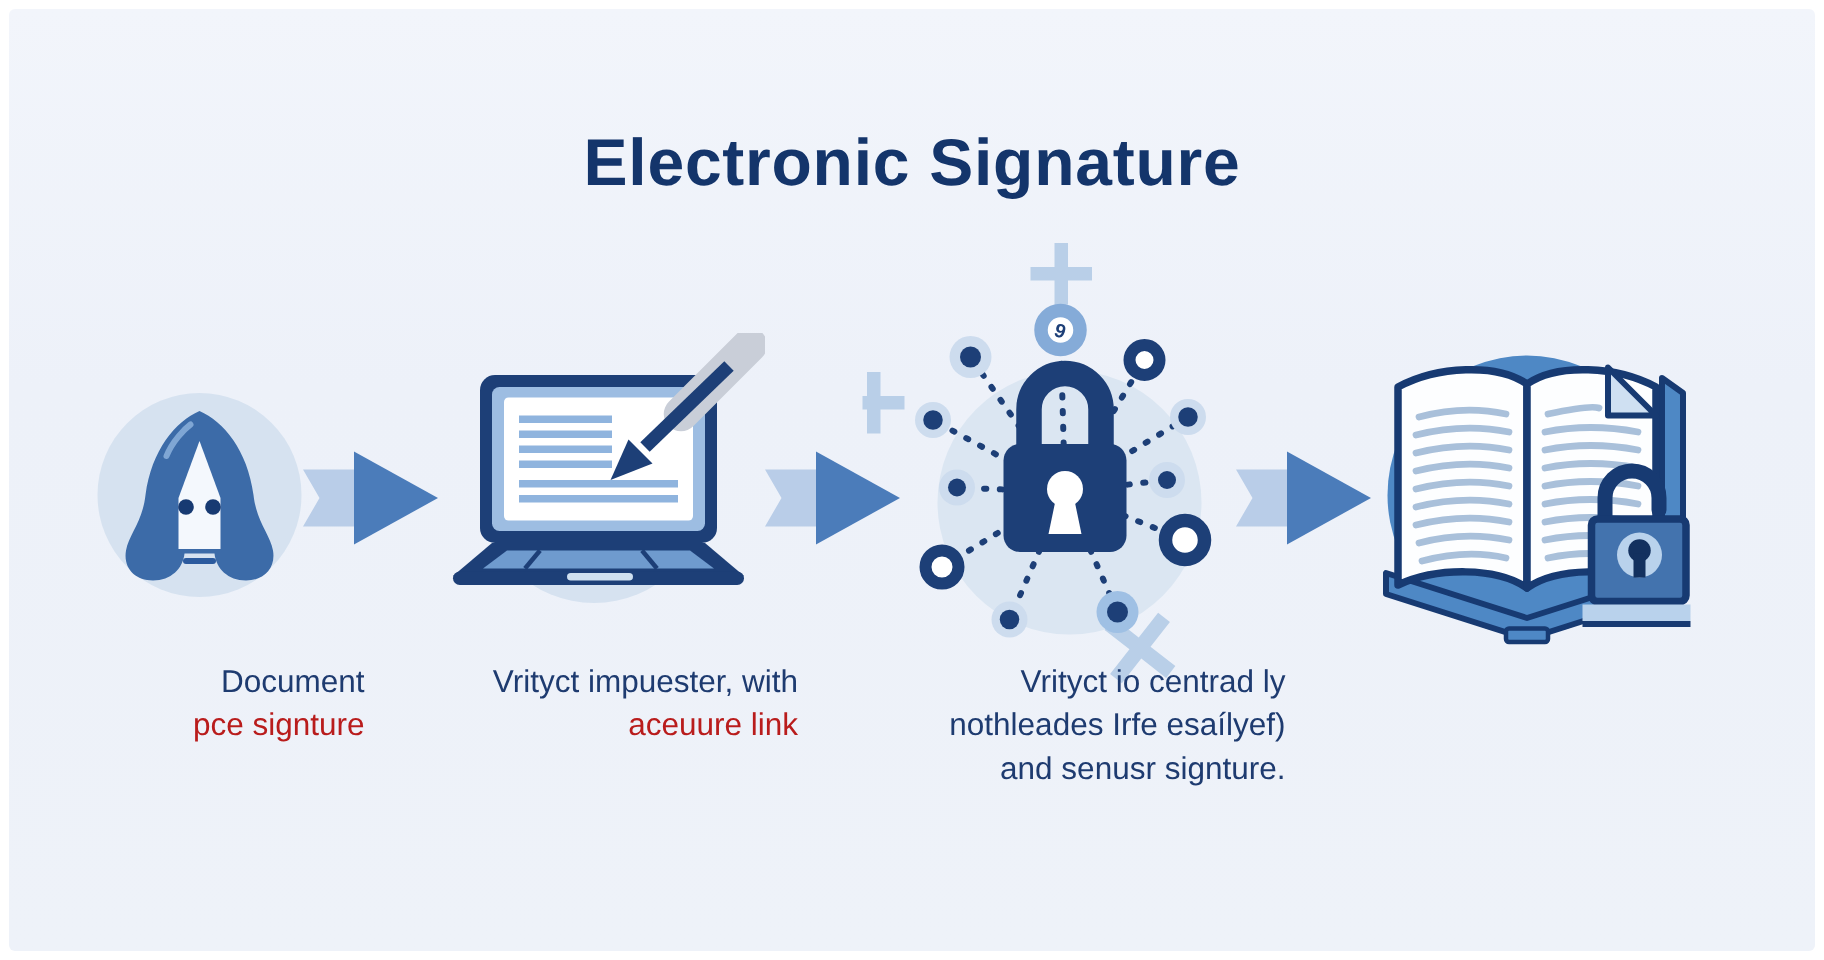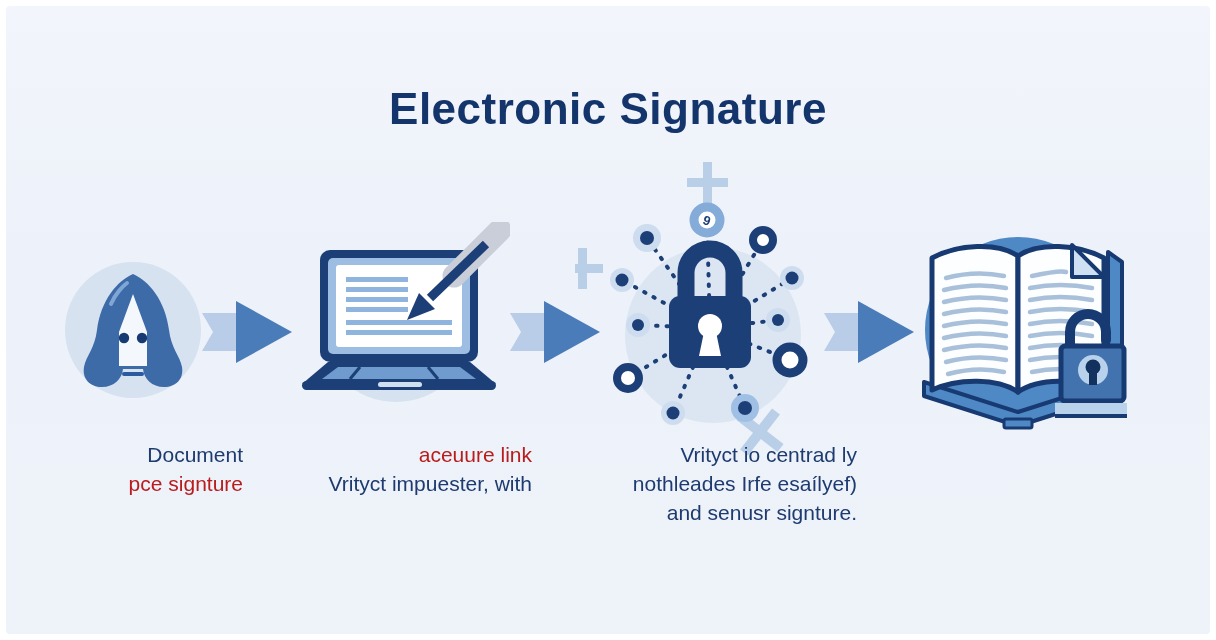--- a/index.html
+++ b/index.html
@@ -191,22 +191,22 @@
   <rect x="153" y="181" width="72" height="11" fill="#b9d2ec"></rect>
   <rect x="153" y="192" width="72" height="4" fill="#173a72"></rect>
 </svg>
 
 <div class="caption c1">
   <div class="line primary">Document</div>
   <div class="line secondary">pce signture</div>
 </div>
 
 <div class="caption c2">
+  <div class="line primary">Vrityct impuester, with</div>
   <div class="line secondary">aceuure link</div>
-  <div class="line primary">Vrityct impuester, with</div>
 </div>
 
 <div class="caption c3">
   <div class="line primary">Vrityct io centrad ly</div>
   <div class="line primary">nothleades Irfe esaílyef)</div>
   <div class="line primary">and senusr signture.</div>
 </div>
 
 <div class="caption c4">
 </div>

